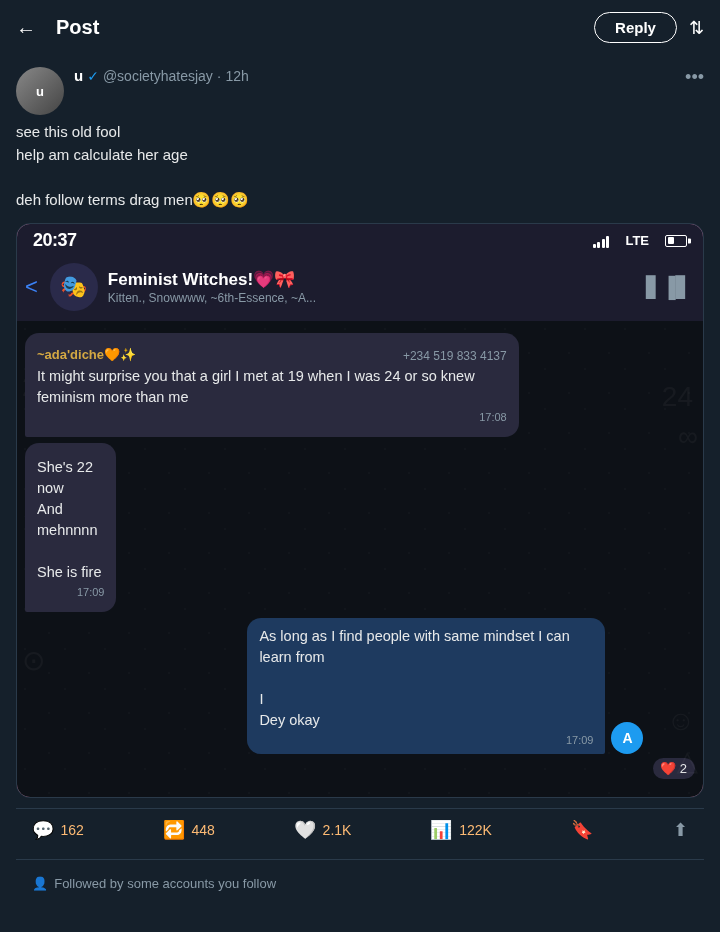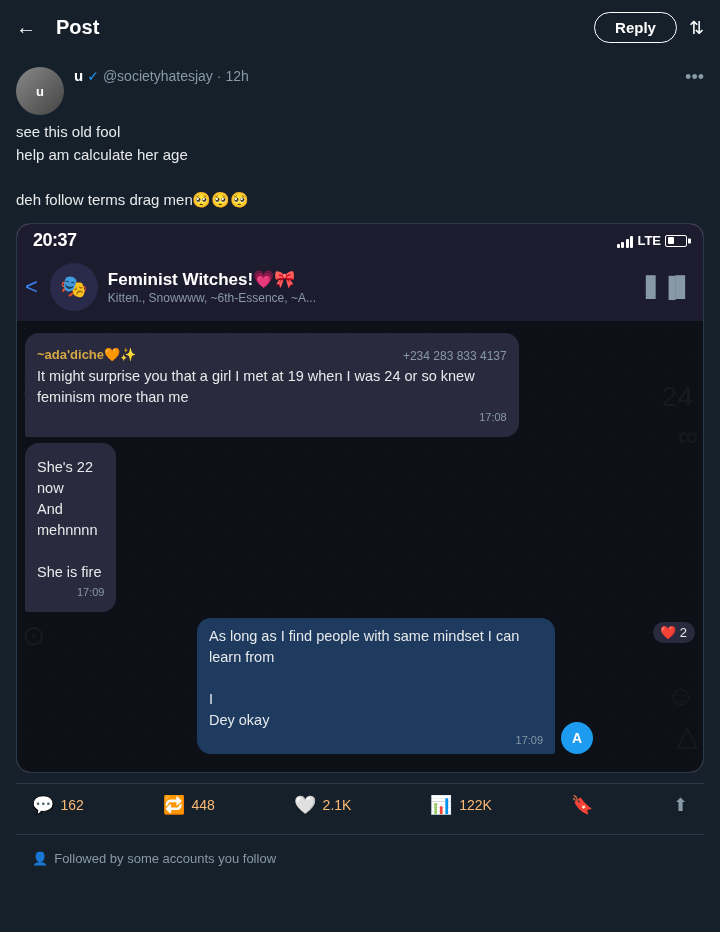--- a/index.html
+++ b/index.html
@@ -146,21 +146,21 @@
     }
     .status-time {
       font-size: 18px;
       font-weight: 700;
       color: #fff;
       letter-spacing: -0.5px;
     }
     .status-icons {
       display: flex;
       align-items: center;
-      gap: 4px;
+      gap: 16px;
       font-size: 13px;
       color: #fff;
     }
     .signal-bars {
       display: flex;
       align-items: flex-end;
       gap: 1.5px;
       height: 14px;
     }
     .signal-bar {
@@ -480,38 +480,38 @@
         <span class="chat-deco" style="bottom:120px;left:5px;">⊙</span>
         <span class="chat-deco" style="bottom:60px;right:8px;">☺</span>
         <span class="chat-deco" style="bottom:20px;right:5px;">△</span>
         <span class="chat-deco" style="top:180px;left:5px;">✦</span>
 
         <div class="message-incoming">
           <div>
             <div class="bubble-incoming">
               <div style="display:flex;justify-content:space-between;align-items:center;margin-bottom:2px;">
                 <span class="bubble-sender">~ada'diche🧡✨</span>
-                <span class="bubble-phone">+234 283 833 4137</span>
+                <span class="bubble-phone">+234 519 833 4137</span>
               </div>
               <div class="bubble-text">It might surprise you that a girl I met at 19 when I was 24 or so knew feminism more than me</div>
               <div class="bubble-time">17:08</div>
             </div>
           </div>
         </div>
 
         <div class="message-incoming">
           <div>
             <div class="bubble-incoming">
               <div class="bubble-text">She's 22 now<br>And mehnnnn<br><br>She is fire</div>
               <div class="bubble-time">17:09</div>
             </div>
           </div>
         </div>
 
-        <div class="message-outgoing" style="flex-direction:row;align-items:flex-start;">
+        <div class="message-outgoing" style="flex-direction:column;align-items:flex-end;">
           <div style="display:flex;align-items:flex-end;gap:6px;">
             <div class="bubble-outgoing">
               <div class="bubble-text">As long as I find people with same mindset I can learn from<br><br>I<br>Dey okay</div>
               <div class="bubble-time">17:09</div>
             </div>
             <div class="outgoing-avatar">A</div>
           </div>
           <div class="reaction-bar">
             <div class="reaction">
               <span>❤️</span>

